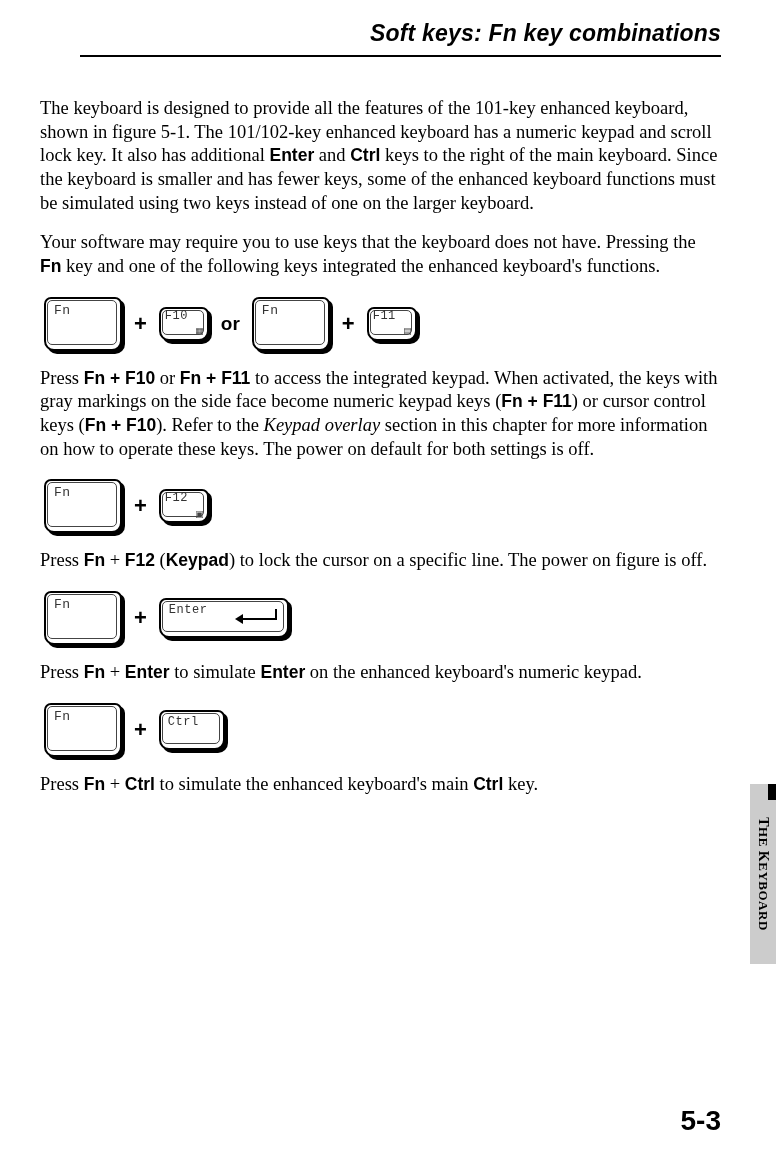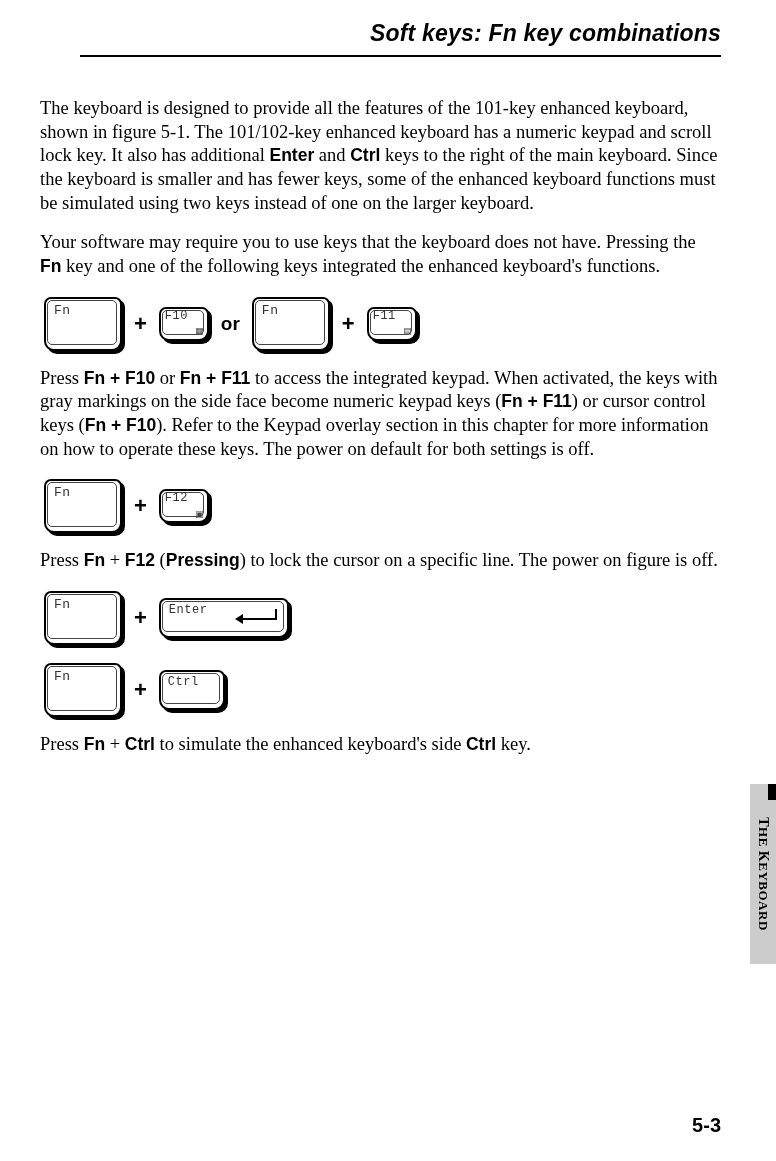--- a/index.html
+++ b/index.html
@@ -40,20 +40,21 @@
   }
   .para {
     margin: 16px 0 12px 0;
   }
   .sans-bold {
     font-family: Arial, Helvetica, sans-serif;
     font-weight: bold;
     font-size: 17.5px;
   }
   .italic {
+    font-style: italic;
   }
   .key-row {
     display: flex;
     align-items: center;
     margin: 18px 0 14px 4px;
     gap: 12px;
   }
   .kc-fn {
     width: 78px;
     height: 54px;
@@ -172,21 +173,21 @@
     letter-spacing: 0.5px;
     font-weight: bold;
   }
   .side-tab-text .sc { font-variant: small-caps; font-size:13px;}
   .page-num {
     position: absolute;
     bottom: 24px;
     right: 55px;
     font-family: Arial, Helvetica, sans-serif;
     font-weight: bold;
-    font-size: 20px;
+    font-size: 28px;
   }
   .enter-wrap { position: relative; }
 </style>
 </head>
 <body>
 
 <div class="page">
 
   <div class="header-line">
     <span class="header-title">Soft keys: Fn key combinations</span>
@@ -243,57 +244,60 @@
       <span class="plus">+</span>
       <div class="kc-small">
         <div class="keycap"></div>
           <div class="keytop"></div>
         <span class="keylabel">F12</span>
         <span class="sub-glyph">▣</span>
       </div>
     </div>
 
     <p class="para">
-      <span>Press </span><span class="sans-bold">Fn</span><span> + </span><span class="sans-bold">F12</span><span> (</span><span class="sans-bold">Pressing</span><span>) to lock the cursor on a specific line. The power on figure is off.</span>
+      <span>Press </span><span class="sans-bold">Fn</span><span> + </span><span class="sans-bold">F12</span><span> (</span><span class="sans-bold">Keypad</span><span>) to lock the cursor on a specific line. The power on figure is off.</span>
     </p>
 
     <div class="key-row">
       <div class="kc-fn">
         <div class="keycap"></div>
           <div class="keytop"></div>
         <span class="keylabel">Fn</span>
       </div>
       <span class="plus">+</span>
       <div class="kc-wide enter-wrap">
         <div class="keycap"></div>
           <div class="keytop"></div>
         <span class="keylabel">Enter</span>
         <div class="arrow-enter">
             <div class="arrow-head"></div>
           </div>
       </div>
     </div>
 
+    <p class="para">
+      <span>Press </span><span class="sans-bold">Fn</span><span> + </span><span class="sans-bold">Enter</span><span> to simulate </span><span class="sans-bold">Enter</span><span> on the enhanced keyboard's numeric keypad.</span>
+    </p>
 
     <div class="key-row">
       <div class="kc-fn">
         <div class="keycap"></div>
           <div class="keytop"></div>
         <span class="keylabel">Fn</span>
       </div>
       <span class="plus">+</span>
       <div class="kc-med">
         <div class="keycap"></div>
           <div class="keytop"></div>
         <span class="keylabel">Ctrl</span>
       </div>
     </div>
 
     <p class="para">
-      <span>Press </span><span class="sans-bold">Fn</span><span> + </span><span class="sans-bold">Ctrl</span><span> to simulate the enhanced keyboard's side </span><span class="sans-bold">Ctrl</span><span> key.</span>
+      <span>Press </span><span class="sans-bold">Fn</span><span> + </span><span class="sans-bold">Ctrl</span><span> to simulate the enhanced keyboard's main </span><span class="sans-bold">Ctrl</span><span> key.</span>
     </p>
 
   </div>
 </div>
 
 <div class="side-tab">
   <div class="side-tab-inner"></div>
   <div class="side-tab-text">
     <span>T</span><span class="sc">HE</span><span> K</span><span class="sc">EYBOARD</span>
   </div>

